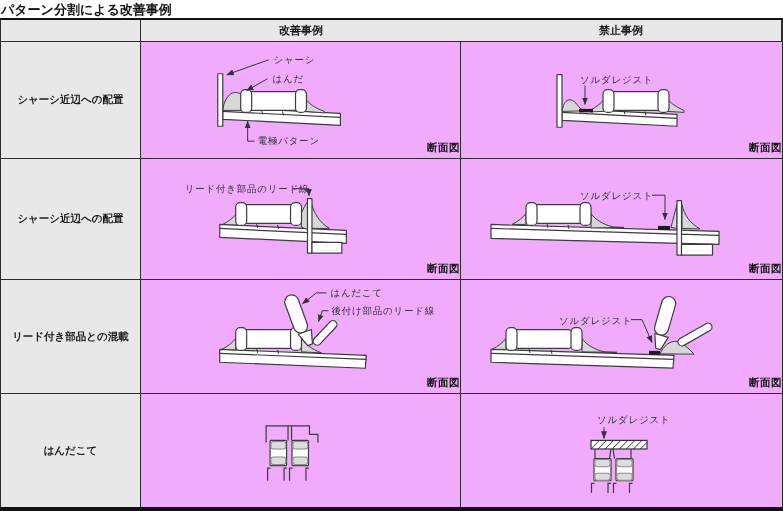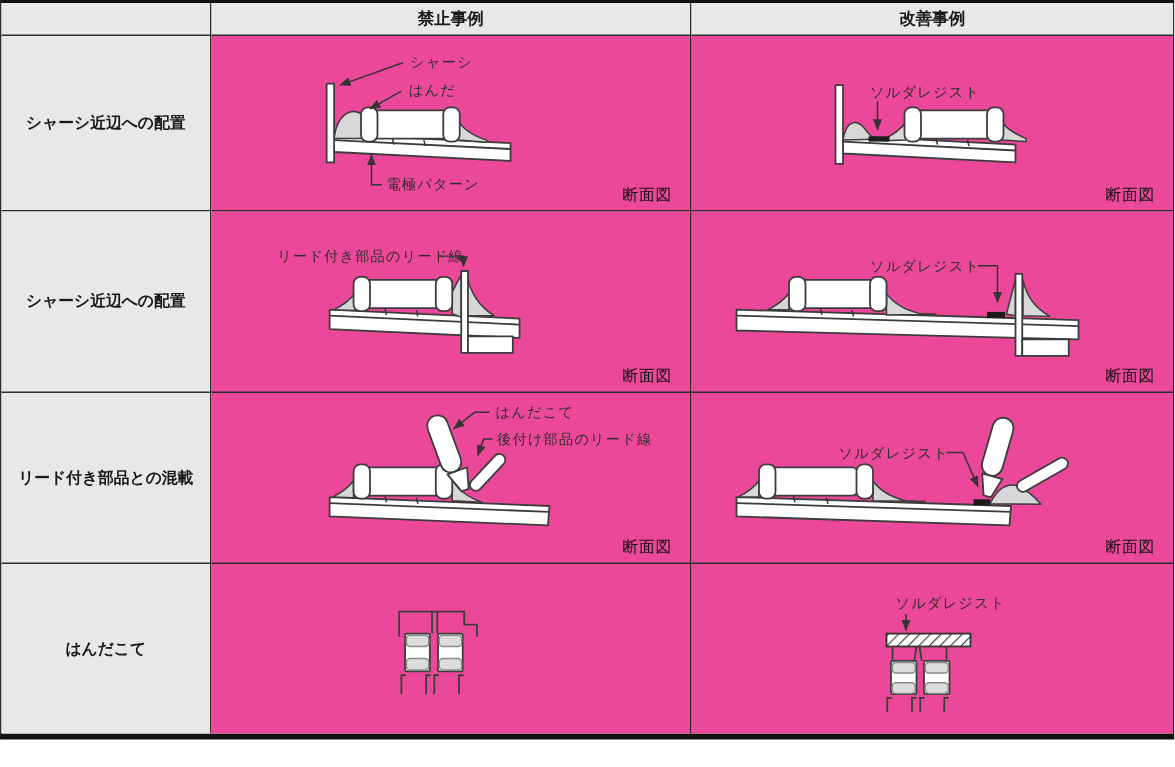--- a/index.html
+++ b/index.html
@@ -1,27 +1,27 @@
 <!DOCTYPE html>
 <html><head>
 <meta charset="utf-8">
 <style>
   html,body{margin:0;padding:0;background:#fff;}
   .page{width:783px;height:511px;background:#fff;font-family:"Liberation Sans","DejaVu Sans",sans-serif;position:relative;overflow:hidden;}
   .title{font-size:13px;font-weight:bold;color:#111;padding:2px 0 0 1px;height:16px;line-height:16px;}
   .tbl{width:783px;height:493px;box-sizing:border-box;border:1px solid #2b2b2b;border-top:2px solid #111;border-bottom:4px solid #111;}
   .grid{display:grid;grid-template-columns:140px 320px 1fr;grid-template-rows:22px 117px 121px 114px 1fr;width:100%;height:100%;}
-  .cell{box-sizing:border-box;border-right:1px solid #2b2b2b;border-bottom:1px solid #2b2b2b;position:relative;background:#ec4899;}
+  .cell{box-sizing:border-box;border-right:1px solid #2b2b2b;border-bottom:1px solid #2b2b2b;position:relative;background:#f0abfc;}
   .cell.c3{border-right:none;}
   .cell.r4{border-bottom:none;}
   .hd{background:#e8e8e8;display:flex;align-items:center;justify-content:center;font-size:11px;font-weight:bold;color:#1a1a1a;}
   .lab{background:#e8e8e8;display:flex;align-items:center;justify-content:center;font-size:10.5px;font-weight:bold;color:#1a1a1a;text-align:left;}
   .dg{position:absolute;inset:0;}
   .dg svg{display:block;width:100%;height:100%;}
-  .cap{position:absolute;right:12px;bottom:3px;font-size:10.5px;font-weight:normal;color:#111;letter-spacing:0.5px;margin-left:24px;}
+  .cap{position:absolute;right:0;bottom:3px;font-size:10.5px;font-weight:bold;color:#111;letter-spacing:0.5px;margin-left:24px;}
   .wh{fill:#fff;stroke:#3c3c3c;stroke-width:1.2;stroke-linejoin:round;}
   .gy{fill:#d7d7d7;stroke:#3c3c3c;stroke-width:1;stroke-linejoin:round;}
   .gy2{fill:#dcdcdc;stroke:#8a8a8a;stroke-width:1;}
   .ln{fill:none;stroke:#3c3c3c;stroke-width:1.2;}
   .ldr{fill:none;stroke:#333;stroke-width:1;}
   .dk{fill:#1c1c1c;stroke:none;}
   text.lbl{font-family:"Liberation Sans","DejaVu Sans",sans-serif;font-size:9.5px;fill:#2e2e2e;letter-spacing:0.8px;}
 </style>
 </head>
 <body>
@@ -32,27 +32,28 @@
       <path d="M0,0 L7.5,3 L0,6 Z" fill="#333"></path>
     </marker>
     <pattern id="hat" width="5" height="5" patternUnits="userSpaceOnUse" patternTransform="rotate(45)">
       <rect width="5" height="5" fill="#fff"></rect>
       <line x1="0" y1="0" x2="0" y2="5" stroke="#3a3a3a" stroke-width="1.5"></line>
     </pattern>
   </defs>
 </svg>
 
 <div class="page">
+  <div class="title">パターン分割による改善事例</div>
 
   <div class="tbl">
     <div class="grid">
 
       <div class="cell hd"></div>
+      <div class="cell hd c3">改善事例</div>
       <div class="cell hd">禁止事例</div>
-      <div class="cell hd c3">改善事例</div>
 
       <div class="cell lab">シャーシ近辺への配置</div>
       <div class="cell">
         <div class="dg">
           <svg viewBox="0 0 320 117" preserveAspectRatio="none">
             <path class="wh" d="M82,66 L200,72 L200,84 L82,78 Z"></path>
             <line class="ln" x1="82" y1="70" x2="200" y2="76"></line>
             <path class="gy" d="M82,69 C84,52 95,46 103,55 C106,59 108,63 109,67 L109,69 Z"></path>
             <path class="gy" d="M165,57 C168,62 175,67 184,70 L184,71.5 L165,70 Z"></path>
             <rect class="wh" x="104" y="50" width="58" height="19" rx="4"></rect>

